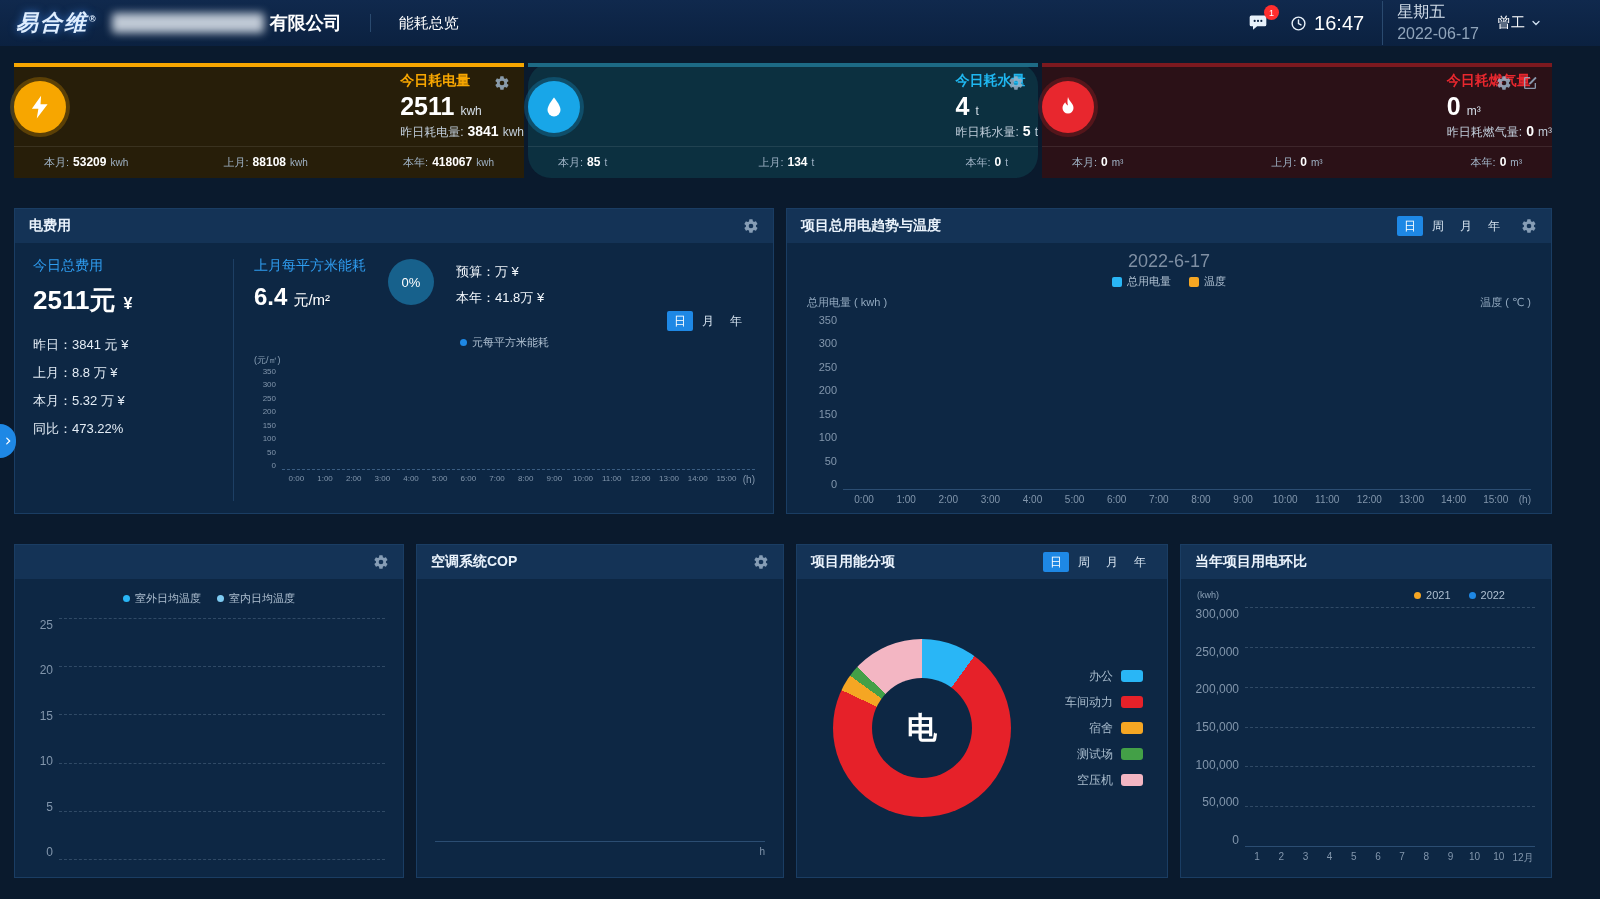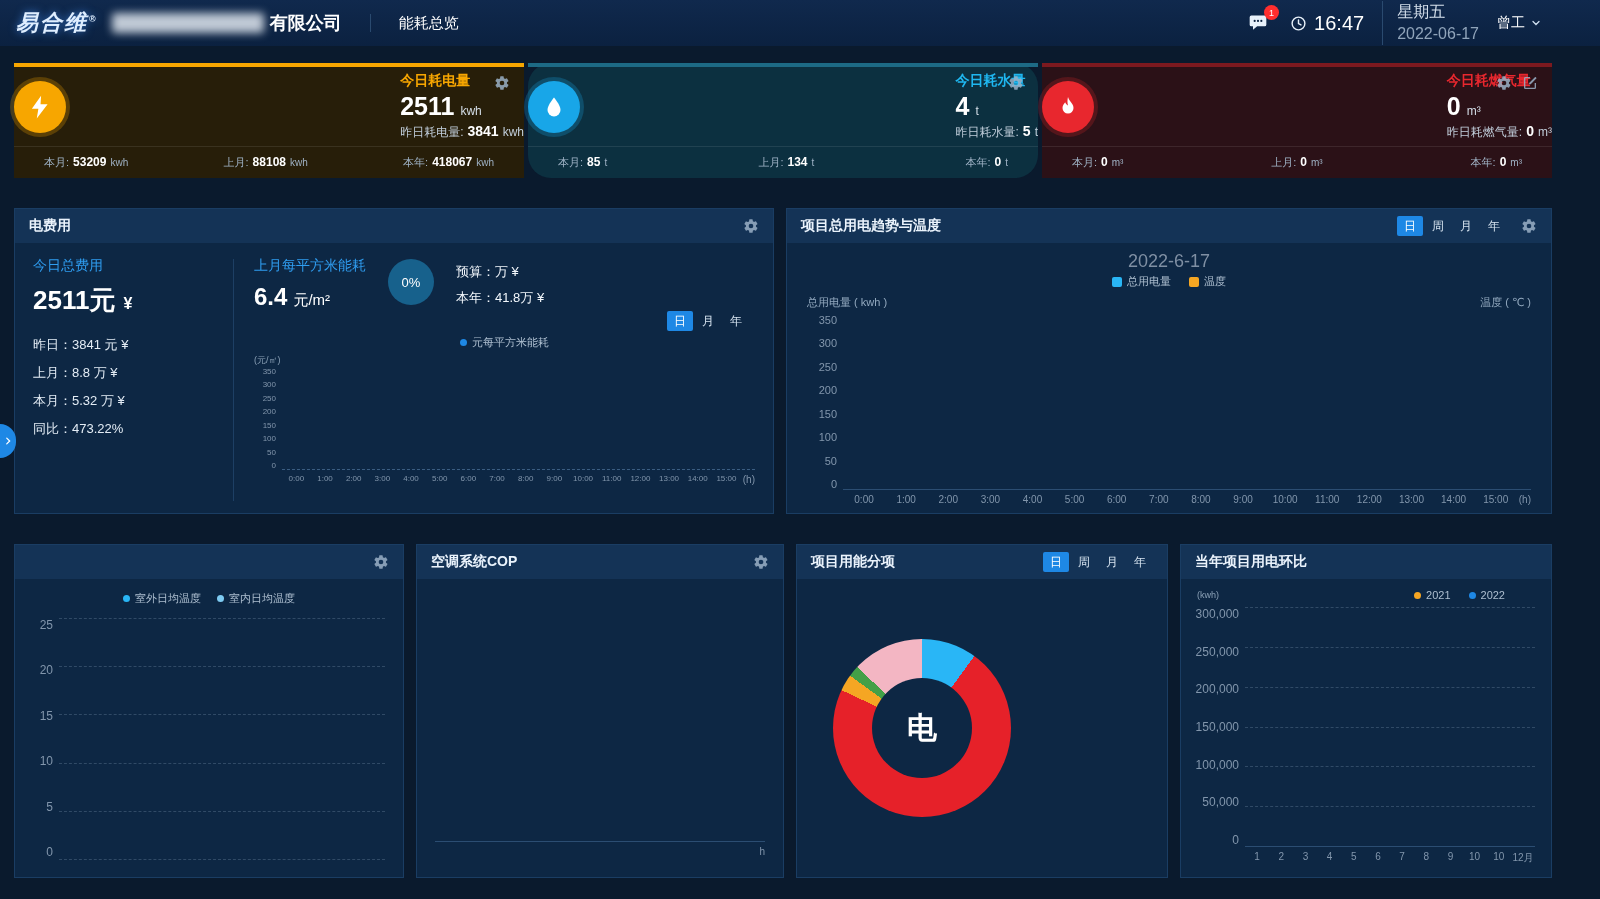--- a/index.html
+++ b/index.html
@@ -679,20 +679,42 @@
         </div>
       </div>
     </div>
     <div class="breakdown-body">
       <div class="donut-wrap">
         <div class="donut" id="donut" style="background: conic-gradient(rgb(41, 182, 246) 0deg, rgb(41, 182, 246) 36deg, rgb(230, 33, 41) 36deg, rgb(230, 33, 41) 295.2deg, rgb(245, 166, 35) 295.2deg, rgb(245, 166, 35) 306deg, rgb(67, 160, 71) 306deg, rgb(67, 160, 71) 313.2deg, rgb(243, 182, 195) 313.2deg, rgb(243, 182, 195) 360deg);"></div>
         <div class="donut-hole">
             <span>电</span>
           </div>
       </div>
+      <div class="donut-legend" id="donut-legend">
+          <div class="donut-legend-row">
+            <span class="donut-legend-label">办公</span>
+            <span class="donut-legend-pill" style="background: rgb(41, 182, 246);"></span>
+          </div>
+          <div class="donut-legend-row">
+            <span class="donut-legend-label">车间动力</span>
+            <span class="donut-legend-pill" style="background: rgb(230, 33, 41);"></span>
+          </div>
+          <div class="donut-legend-row">
+            <span class="donut-legend-label">宿舍</span>
+            <span class="donut-legend-pill" style="background: rgb(245, 166, 35);"></span>
+          </div>
+          <div class="donut-legend-row">
+            <span class="donut-legend-label">测试场</span>
+            <span class="donut-legend-pill" style="background: rgb(67, 160, 71);"></span>
+          </div>
+          <div class="donut-legend-row">
+            <span class="donut-legend-label">空压机</span>
+            <span class="donut-legend-pill" style="background: rgb(243, 182, 195);"></span>
+          </div>
+        </div>
     </div>
   </section>
 
   <section class="panel panel-yoy">
     <div class="panel-header">
       <span class="panel-title">当年项目用电环比</span>
     </div>
     <div class="yoy-body">
       <div class="yoy-top">
         <span class="axis-unit">(kwh)</span>

